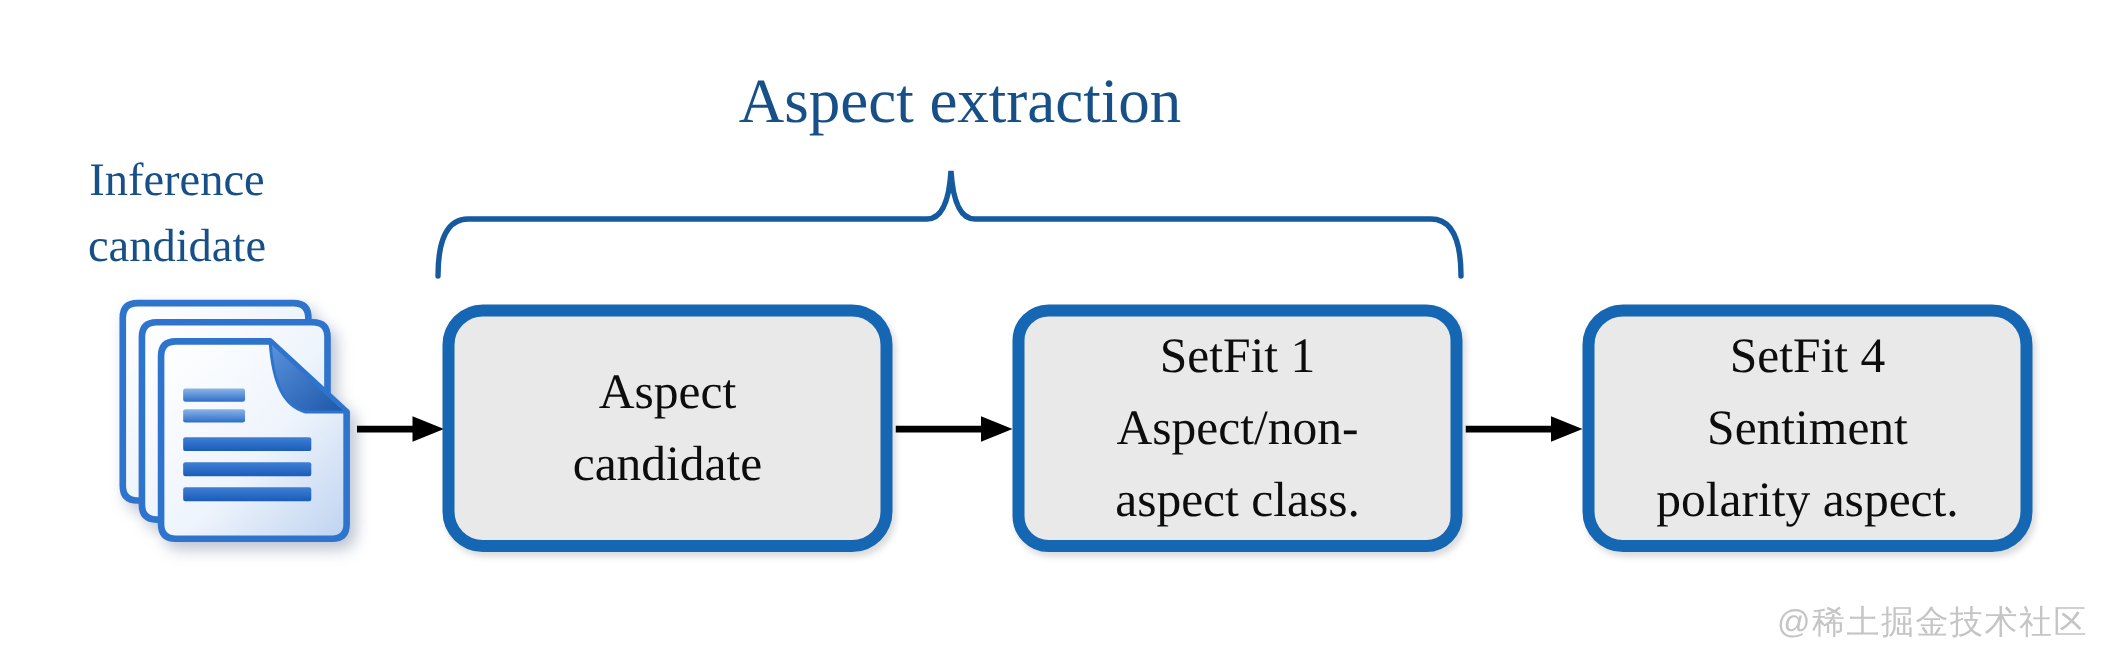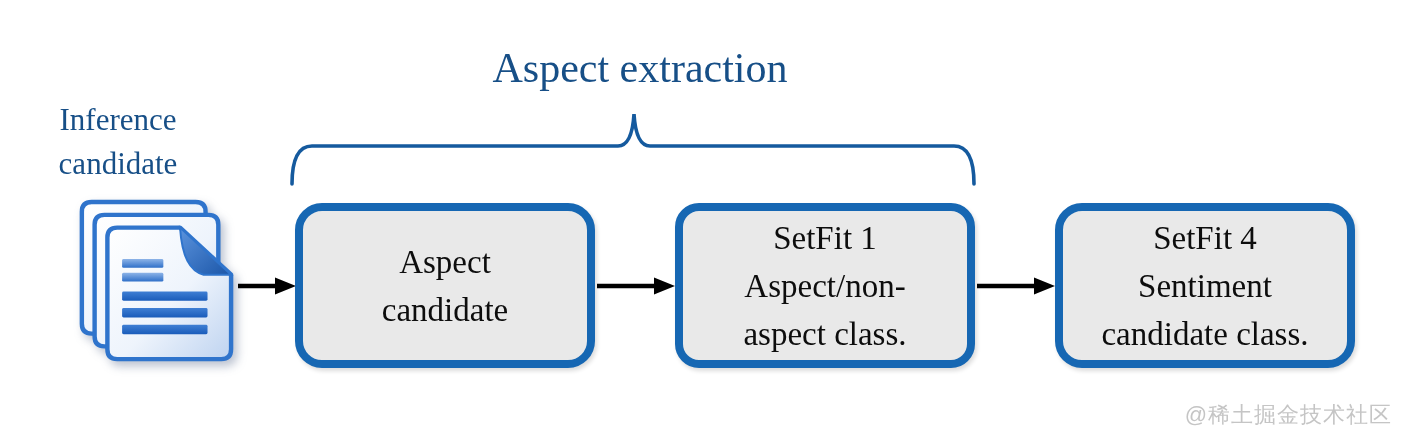--- a/index.html
+++ b/index.html
@@ -161,18 +161,18 @@
   </div>
 
   <svg class="arrow arrow-3" viewBox="0 0 78 20" aria-hidden="true">
     <line x1="0" y1="10" x2="60" y2="10" stroke="#000" stroke-width="4.5"></line>
     <polygon points="57,1.5 78,10 57,18.5" fill="#000"></polygon>
   </svg>
 
   <div class="flow-box box-3">
     <span class="line">SetFit 4</span>
     <span class="line">Sentiment</span>
-    <span class="line">candidate class.</span>
+    <span class="line">polarity aspect.</span>
   </div>
 
   <div class="watermark">@稀土掘金技术社区</div>
 
 </div>
 
 </body></html>

